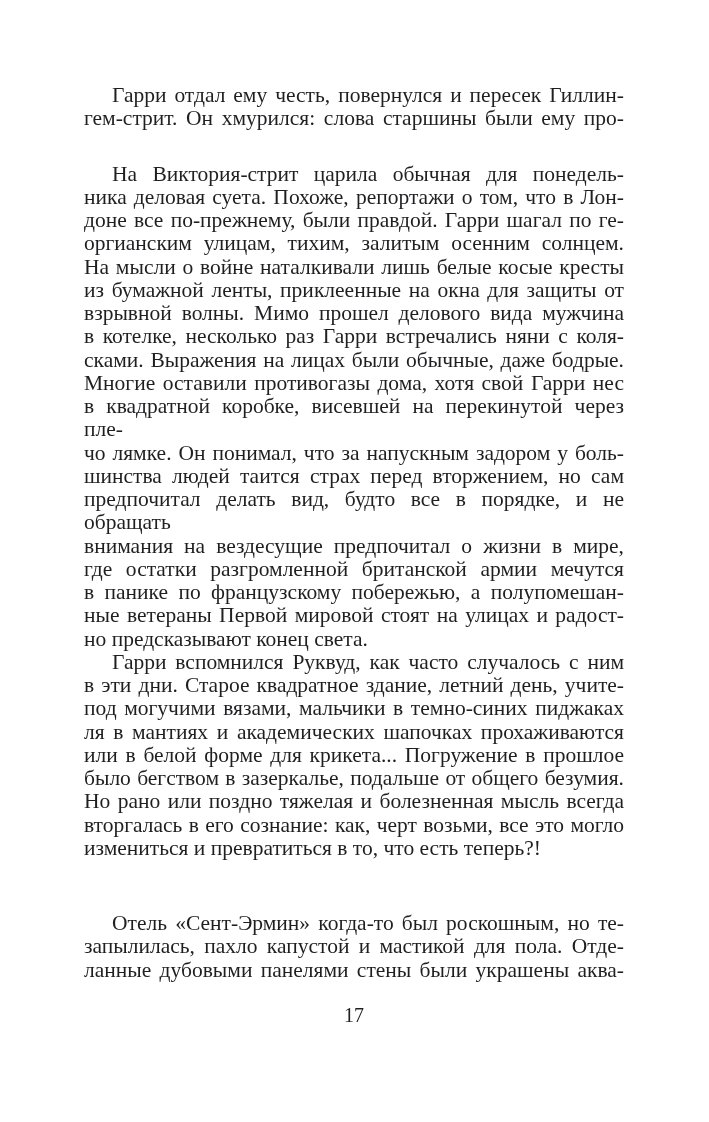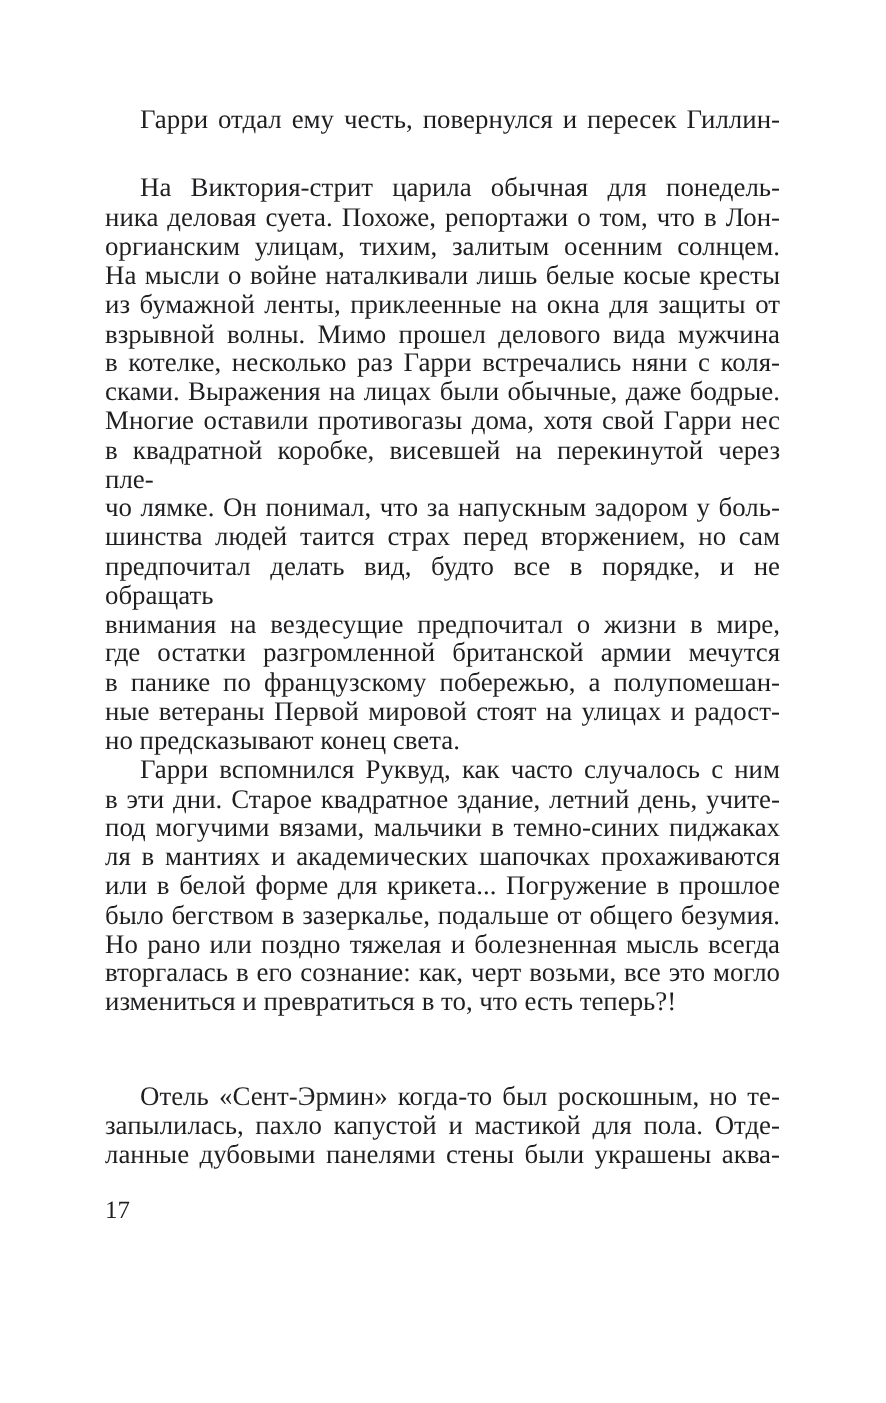--- a/index.html
+++ b/index.html
@@ -26,37 +26,39 @@
   .line {
     text-align: justify;
     text-align-last: justify;
     white-space: nowrap;
   }
   .line { white-space: normal; }
   .line.first { text-indent: 28px; }
   .line.end { text-align-last: left; }
   .pageno {
     margin-top: 22px;
-    text-align: left;
+    text-align: center;
     font-size: 20px;
     line-height: 23px;
     color: #1f1f22;
   }
 </style>
 </head>
 <body>
 
 <div class="page">
   <div id="text-block">
       <div class="para">
         <div class="line first">Гарри отдал ему честь, повернулся и пересек Гиллин-</div>
+        <div class="line">гем-стрит. Он хмурился: слова старшины были ему про-</div>
       </div>
       <div class="para gap">
         <div class="line first">На Виктория-стрит царила обычная для понедель-</div>
         <div class="line">ника деловая суета. Похоже, репортажи о том, что в Лон-</div>
+        <div class="line">доне все по-прежнему, были правдой. Гарри шагал по ге-</div>
         <div class="line">оргианским улицам, тихим, залитым осенним солнцем.</div>
         <div class="line">На мысли о войне наталкивали лишь белые косые кресты</div>
         <div class="line">из бумажной ленты, приклеенные на окна для защиты от</div>
         <div class="line">взрывной волны. Мимо прошел делового вида мужчина</div>
         <div class="line">в котелке, несколько раз Гарри встречались няни с коля-</div>
         <div class="line">сками. Выражения на лицах были обычные, даже бодрые.</div>
         <div class="line">Многие оставили противогазы дома, хотя свой Гарри нес</div>
         <div class="line">в квадратной коробке, висевшей на перекинутой через пле-</div>
         <div class="line">чо лямке. Он понимал, что за напускным задором у боль-</div>
         <div class="line">шинства людей таится страх перед вторжением, но сам</div>

